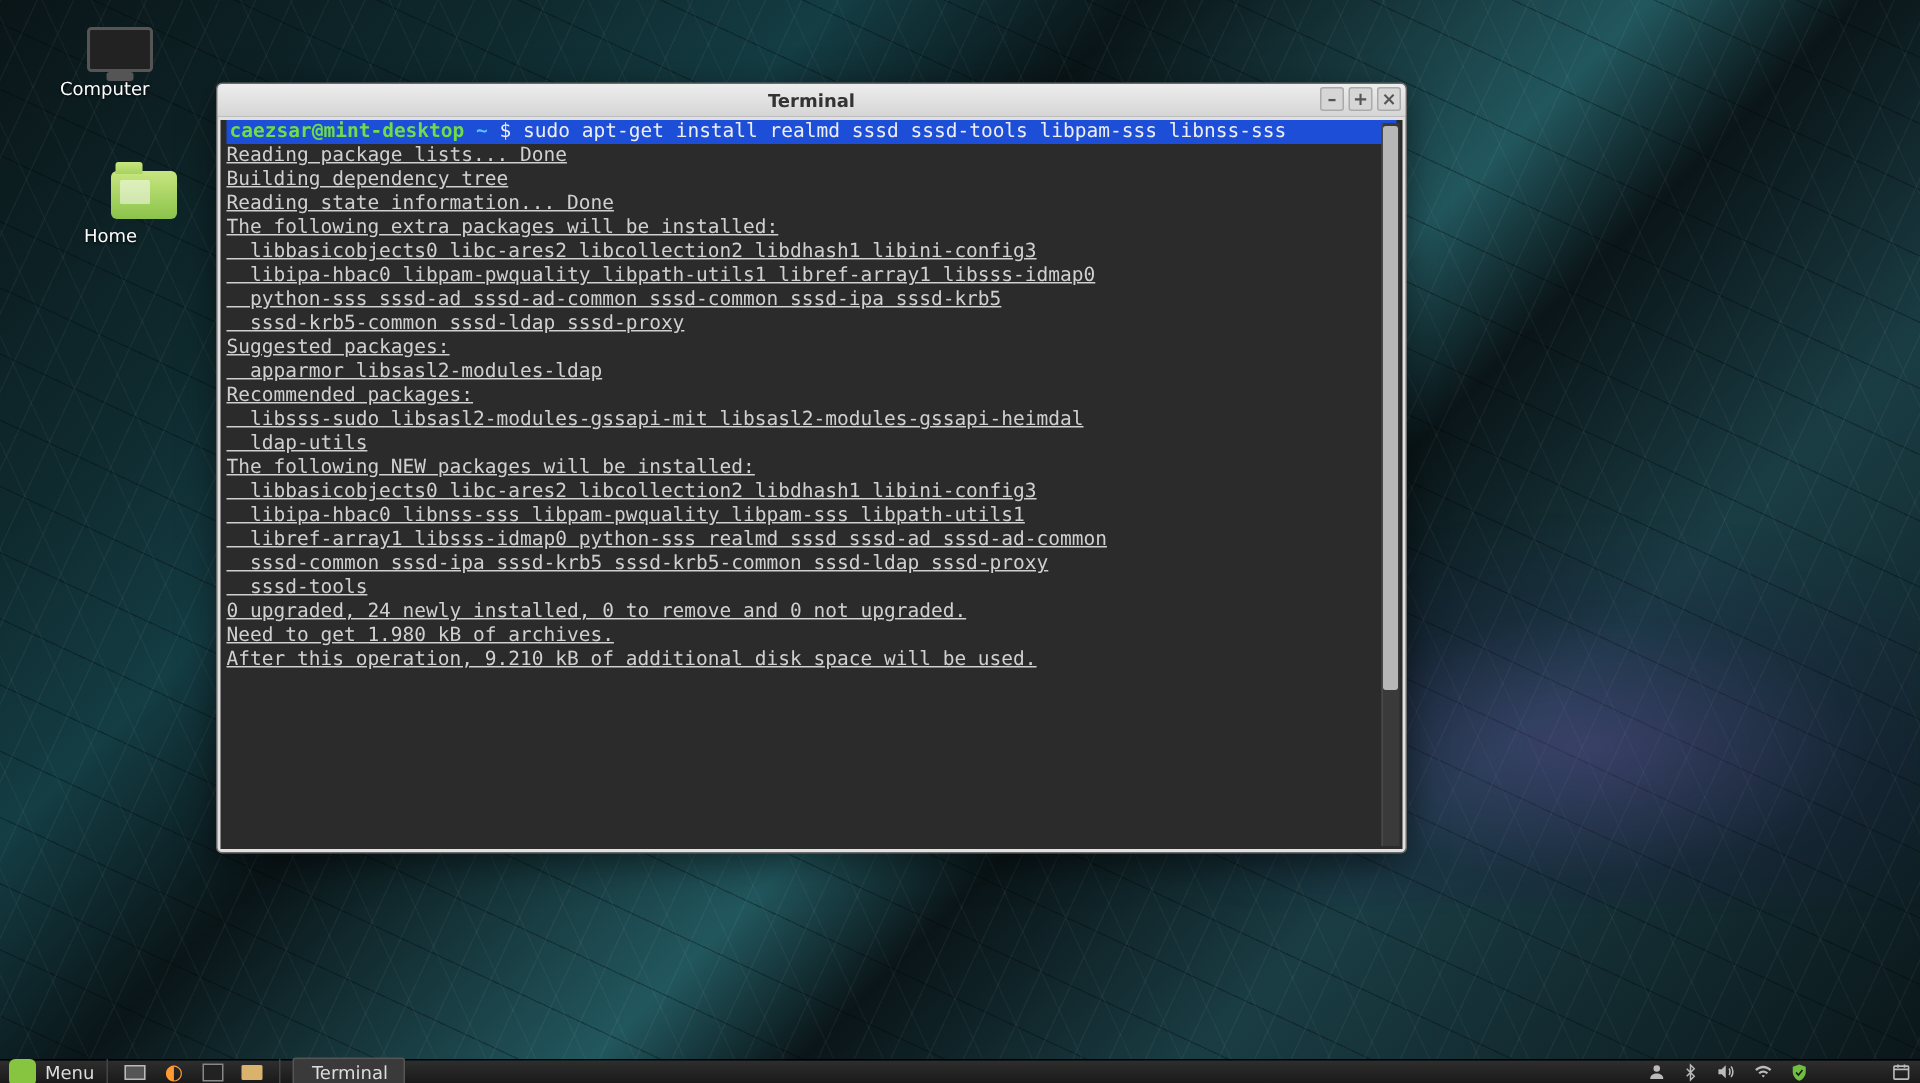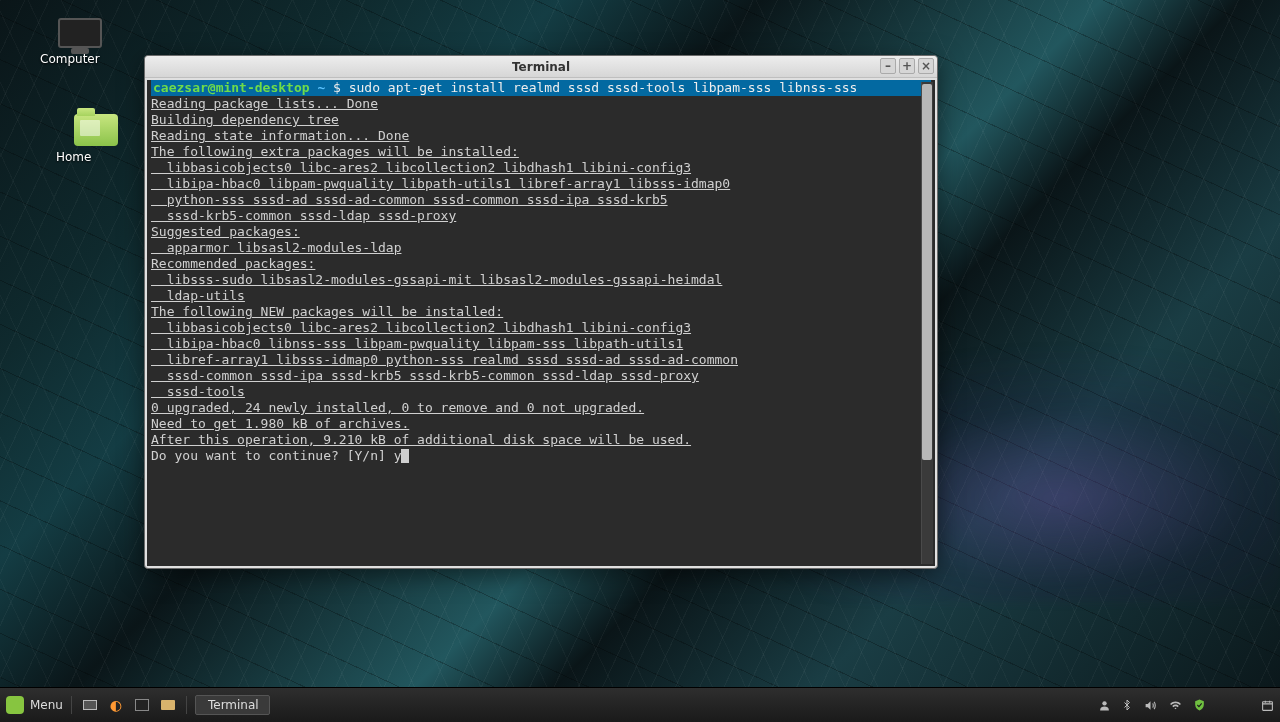--- a/index.html
+++ b/index.html
@@ -43,33 +43,33 @@
     height:22px; background:linear-gradient(#ededed,#d6d6d6);
     border-bottom:1px solid #bfbfbf; border-radius:4px 4px 0 0;
     display:flex; align-items:center; justify-content:center;
     position:relative; font-size:12px; color:#333; font-weight:bold;
   }
   .win-buttons { position:absolute; right:3px; top:2px; display:flex; gap:3px; }
   .win-btn { width:16px; height:16px; background:#d6d6d6; border:1px solid #aaa; border-radius:2px;
     display:flex; align-items:center; justify-content:center; font-size:12px; color:#555; cursor:pointer; line-height:1; }
   .term-body { flex:1; position:relative; background:#2b2b2b; margin:2px; font-family:"DejaVu Sans Mono",monospace; font-size:13px; line-height:16px; color:#d0d0d0; overflow:hidden; }
   .term-inner { padding:0 4px 2px 4px; }
-  .prompt-line { background:#0369a1; padding:0 2px; }
+  .prompt-line { background:#1d4ed8; padding:0 2px; }
   .prompt-user { color:#6fdc4a; font-weight:bold; }
   .prompt-host { color:#6fdc4a; font-weight:bold; }
   .prompt-tilde { color:#5cc4ff; font-weight:bold; }
   .prompt-cmd  { color:#eeeeee; }
   .scrollbar { position:absolute; right:2px; top:2px; bottom:2px; width:12px; }
   .scrollbar-track { position:absolute; inset:0; background:#3a3a3a; border-left:1px solid #4a4a4a; }
   .scrollbar-thumb { position:absolute; left:1px; right:1px; top:2px; height:78%; background:#b7b7b7; border-radius:2px; }
   pre { white-space:pre;text-decoration:underline; }
   .cursor { display:inline-block; width:8px; height:14px; background:#d0d0d0; vertical-align:text-bottom; }
 
   
-  .taskbar { position:absolute; left:0; right:0; bottom:0; height:35px;
+  .taskbar { position:absolute; left:0; right:0; bottom:0; height:16px;
     background:linear-gradient(#2e2e2e,#1a1a1a); display:flex; align-items:center;
     color:#ddd; font-size:12px; padding:0 6px; gap:6px; border-top:1px solid #000; }
   .mint-logo { width:18px; height:18px; background:#87c540; border-radius:4px; position:relative; }
   .mint-logo::after { content:"⏽"; position:absolute; left:4px; top:-1px; color:#fff; font-size:12px; opacity:.0; }
   .menu-label { font-weight:500; cursor:pointer; }
   .tb-divider { width:1px; height:18px; background:#444; margin:0 2px; }
   .tb-icon { width:20px; height:20px; display:flex; align-items:center; justify-content:center; cursor:pointer; color:#ccc; font-size:14px; }
   .tb-icon .mini-window{ width:14px; height:10px; border:1px solid #bbb; background:#555; display:block; }
   .tb-icon .mini-folder{ width:14px; height:10px; background:#d9b36c; border-radius:1px; display:block; }
   .tb-icon .mini-term{ width:14px; height:12px; background:#222; border:1px solid #888; display:block; }
@@ -133,21 +133,20 @@
   ldap-utils
 The following NEW packages will be installed:
   libbasicobjects0 libc-ares2 libcollection2 libdhash1 libini-config3
   libipa-hbac0 libnss-sss libpam-pwquality libpam-sss libpath-utils1
   libref-array1 libsss-idmap0 python-sss realmd sssd sssd-ad sssd-ad-common
   sssd-common sssd-ipa sssd-krb5 sssd-krb5-common sssd-ldap sssd-proxy
   sssd-tools
 0 upgraded, 24 newly installed, 0 to remove and 0 not upgraded.
 Need to get 1.980 kB of archives.
 After this operation, 9.210 kB of additional disk space will be used.</pre>
-      <div><span>Do you want to continue? [Y/n] </span><span>y</span><span class="cursor"></span></div>
     </div>
     <div class="scrollbar">
       <div class="scrollbar-track"></div>
       <div class="scrollbar-thumb"></div>
     </div>
   </div>
 </div>
 
 <div class="taskbar">
   <div class="mint-logo"></div>

